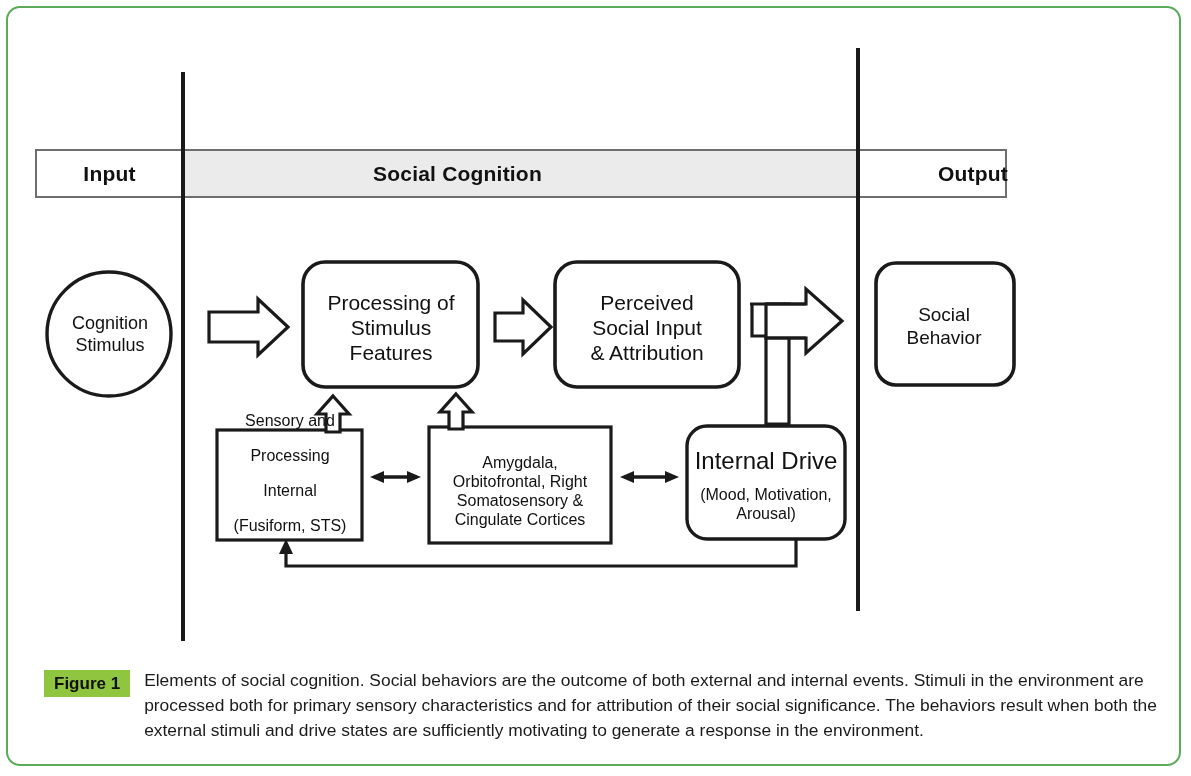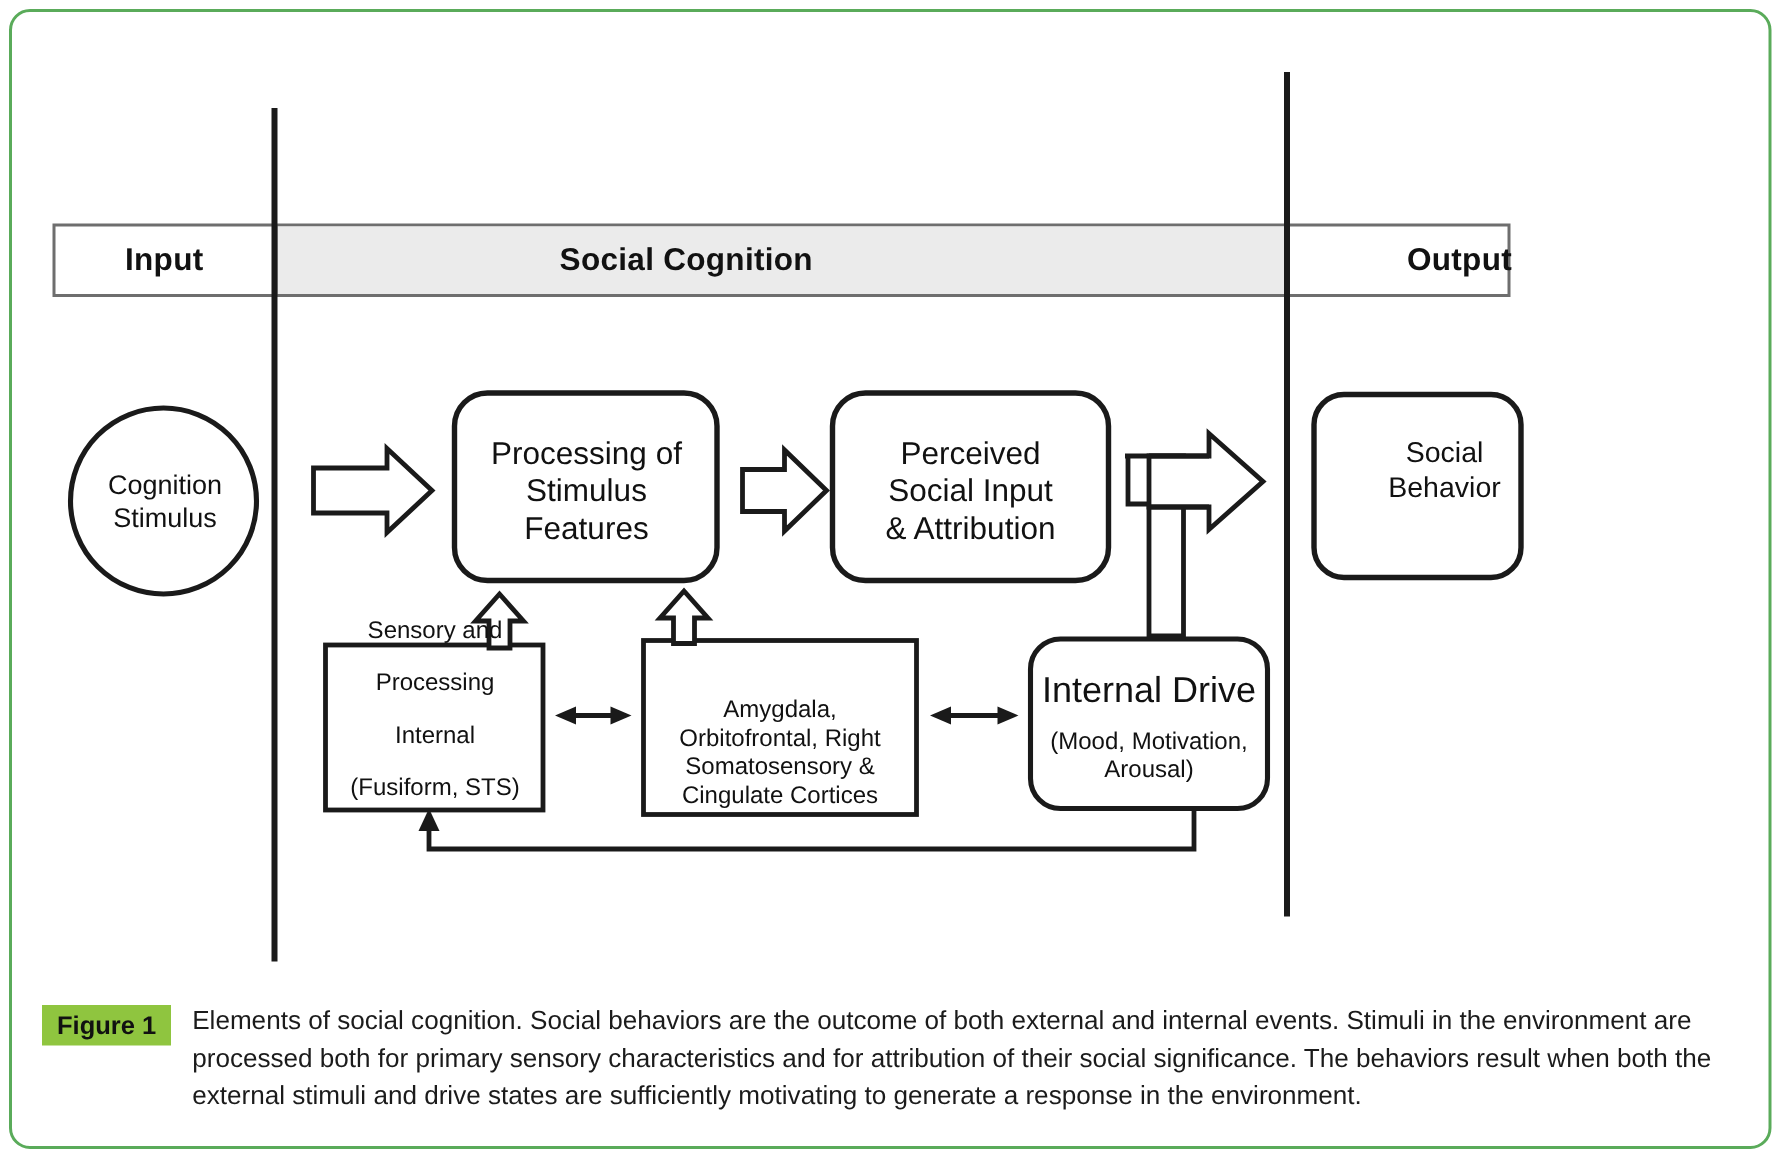--- a/index.html
+++ b/index.html
@@ -28,29 +28,29 @@
   #band-output{left:860px;top:150px;width:146px;height:47px;padding-left:40px;}
 
   
   .node-text{
     position:absolute;display:flex;flex-direction:column;align-items:center;
     justify-content:center;text-align:center;color:#111;line-height:1.2;
   }
   #txt-external{left:55px;top:290px;width:110px;height:90px;font-size:18px;}
   #txt-processing{left:305px;top:270px;width:172px;height:115px;font-size:21px;}
   #txt-perceived{left:557px;top:270px;width:180px;height:115px;font-size:21px;}
-  #txt-behavior{left:878px;top:260px;width:132px;height:110px;font-size:19px;padding-left:19px;}
+  #txt-behavior{left:878px;top:272px;width:132px;height:110px;font-size:19px;}
   #txt-sensory{left:220px;top:433px;width:140px;height:80px;font-size:16px;gap:16px;}
-  #txt-amygdala{left:432px;top:446px;width:176px;height:112px;font-size:16px;}
+  #txt-amygdala{left:432px;top:435px;width:176px;height:112px;font-size:16px;}
   #txt-internal{left:690px;top:430px;width:152px;height:110px;font-size:16px;}
   #txt-internal .big{font-size:24px;margin-bottom:9px;}
   .node-text .ln{display:block;white-space:nowrap;}
 
   
-  .caption-row{position:absolute;left:28px;top:668px;width:1140px;display:flex;gap:14px;}
+  .caption-row{position:absolute;left:44px;top:668px;width:1140px;display:flex;gap:14px;}
   .fig-badge{
     flex:0 0 auto;height:27px;padding:0 10px;display:flex;align-items:center;
     justify-content:center;font-weight:bold;font-size:17px;color:#111;
     background:#8fc53f;margin-top:2px;
   }
   .caption-text{
     flex:1 1 auto;font-size:17.4px;line-height:1.44;color:#1b1b1b;text-align:left;
   }
 </style>
 </head>

